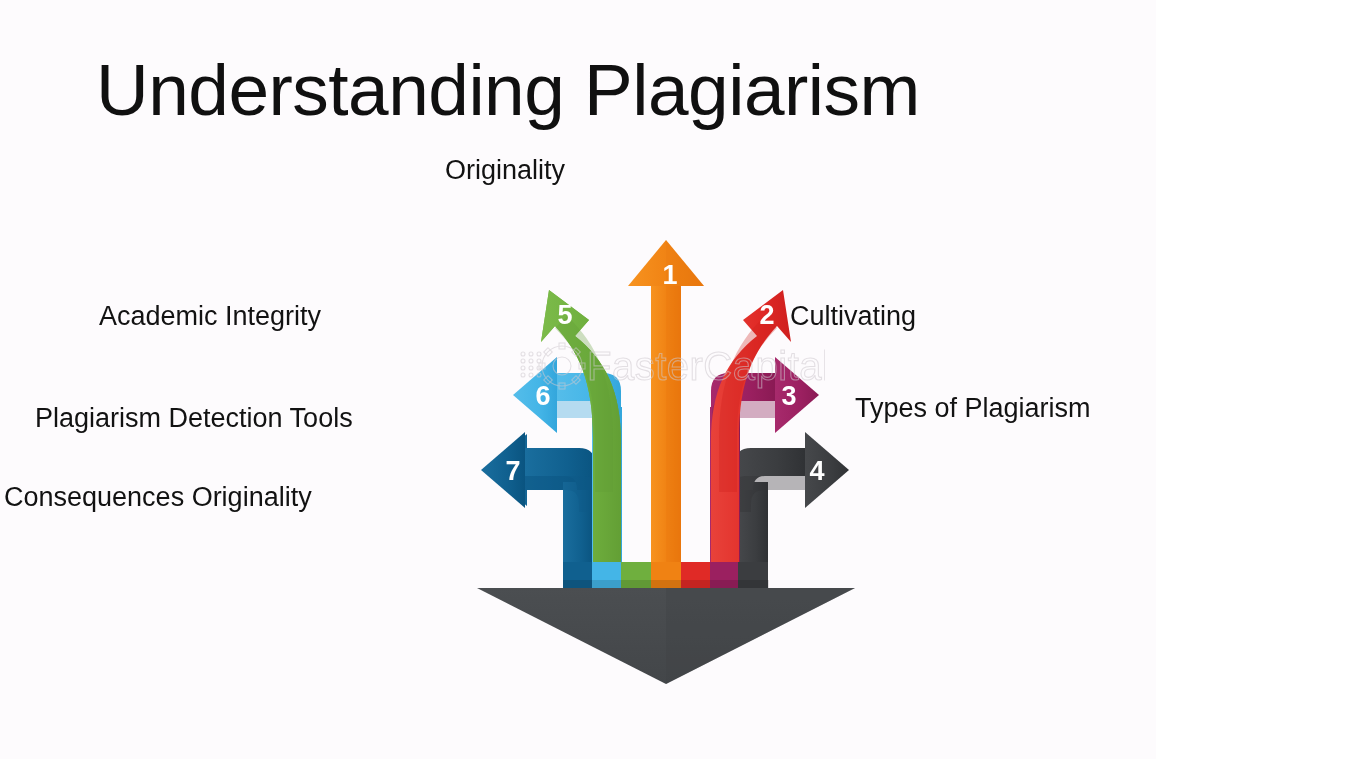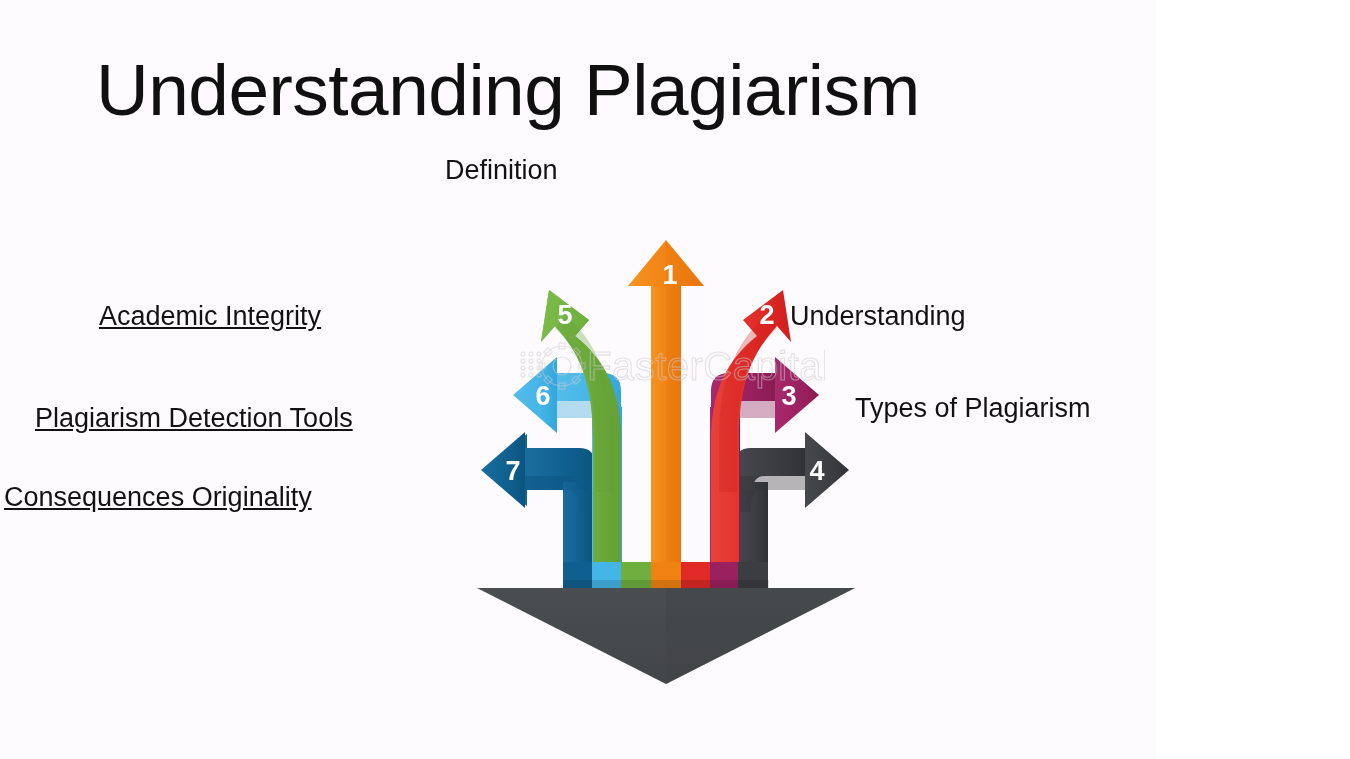--- a/index.html
+++ b/index.html
@@ -27,21 +27,21 @@
     white-space: nowrap;
   }
   .label {
     position: absolute;
     font-size: 27px;
     color: #121212;
     white-space: nowrap;
     line-height: 1;
   }
   .label.right { text-align: left; }
-  .label.left  { text-align: center; text-decoration: underline; }
+  .label.left  { text-align: center; }
 
   #label-definition { left: 445px; top: 157px; }
   #label-consequences { left: 790px; top: 303px; }
   #label-types { left: 855px; top: 395px; }
   #label-avoiding { left: 886px; top: 484px; }
   #label-academic { left: 99px;  top: 303px; }
   #label-detection { left: 35px;  top: 405px; }
   #label-cultivating { left: 4px; top: 484px; }
 
   #graphic {
@@ -79,22 +79,22 @@
     letter-spacing: 0.5px;
   }
 </style>
 </head>
 <body>
 
 <div id="canvas" style="background: rgb(253, 251, 253);">
 
   <h1 id="page-title">Understanding Plagiarism</h1>
 
-  <div class="label" id="label-definition">Definition</div>
-  <div class="label right" id="label-consequences">Understanding</div>
+  <div class="label" id="label-definition">Originality</div>
+  <div class="label right" id="label-consequences">Cultivating</div>
   <div class="label right" id="label-types">Types of Plagiarism</div>
   <div class="label left" id="label-academic">Academic Integrity</div>
   <div class="label left" id="label-detection">Plagiarism Detection Tools</div>
   <div class="label left" id="label-cultivating">Consequences Originality</div>
 
   <div id="graphic">
     <svg viewBox="0 0 440 460" xmlns="http://www.w3.org/2000/svg">
       <defs>
         <linearGradient id="gOrange" x1="0" y1="0" x2="1" y2="0">
           <stop offset="0%" stop-color="#f79320"></stop>

